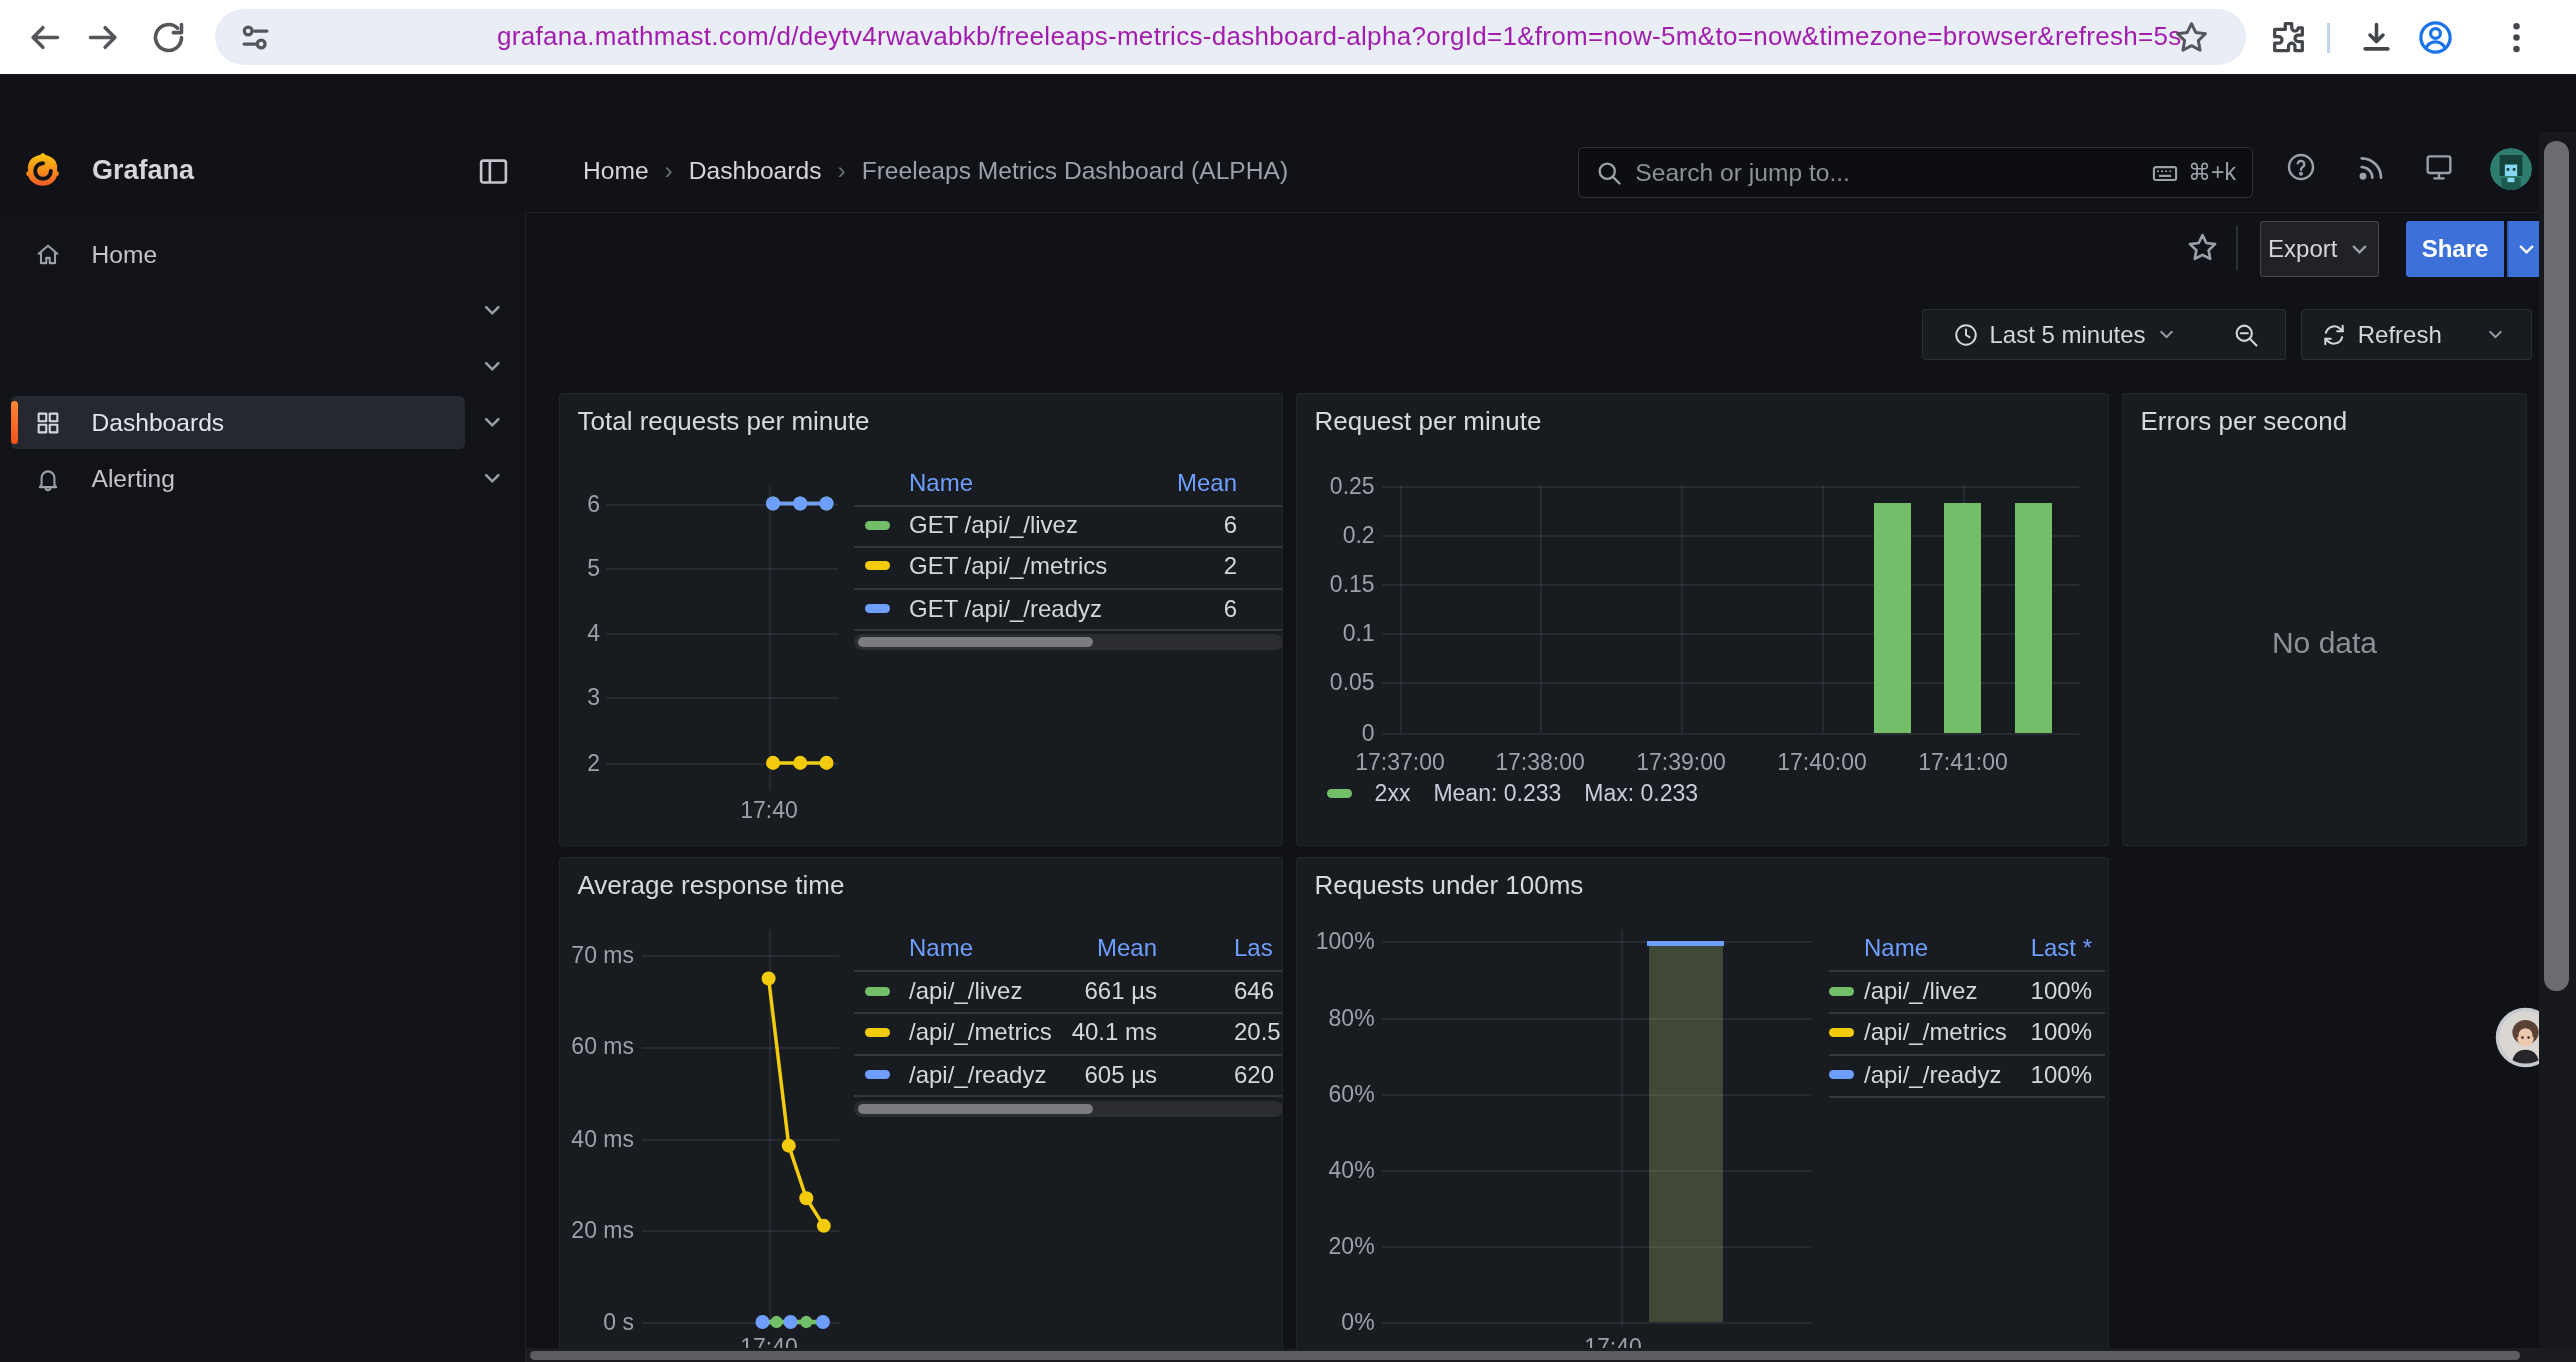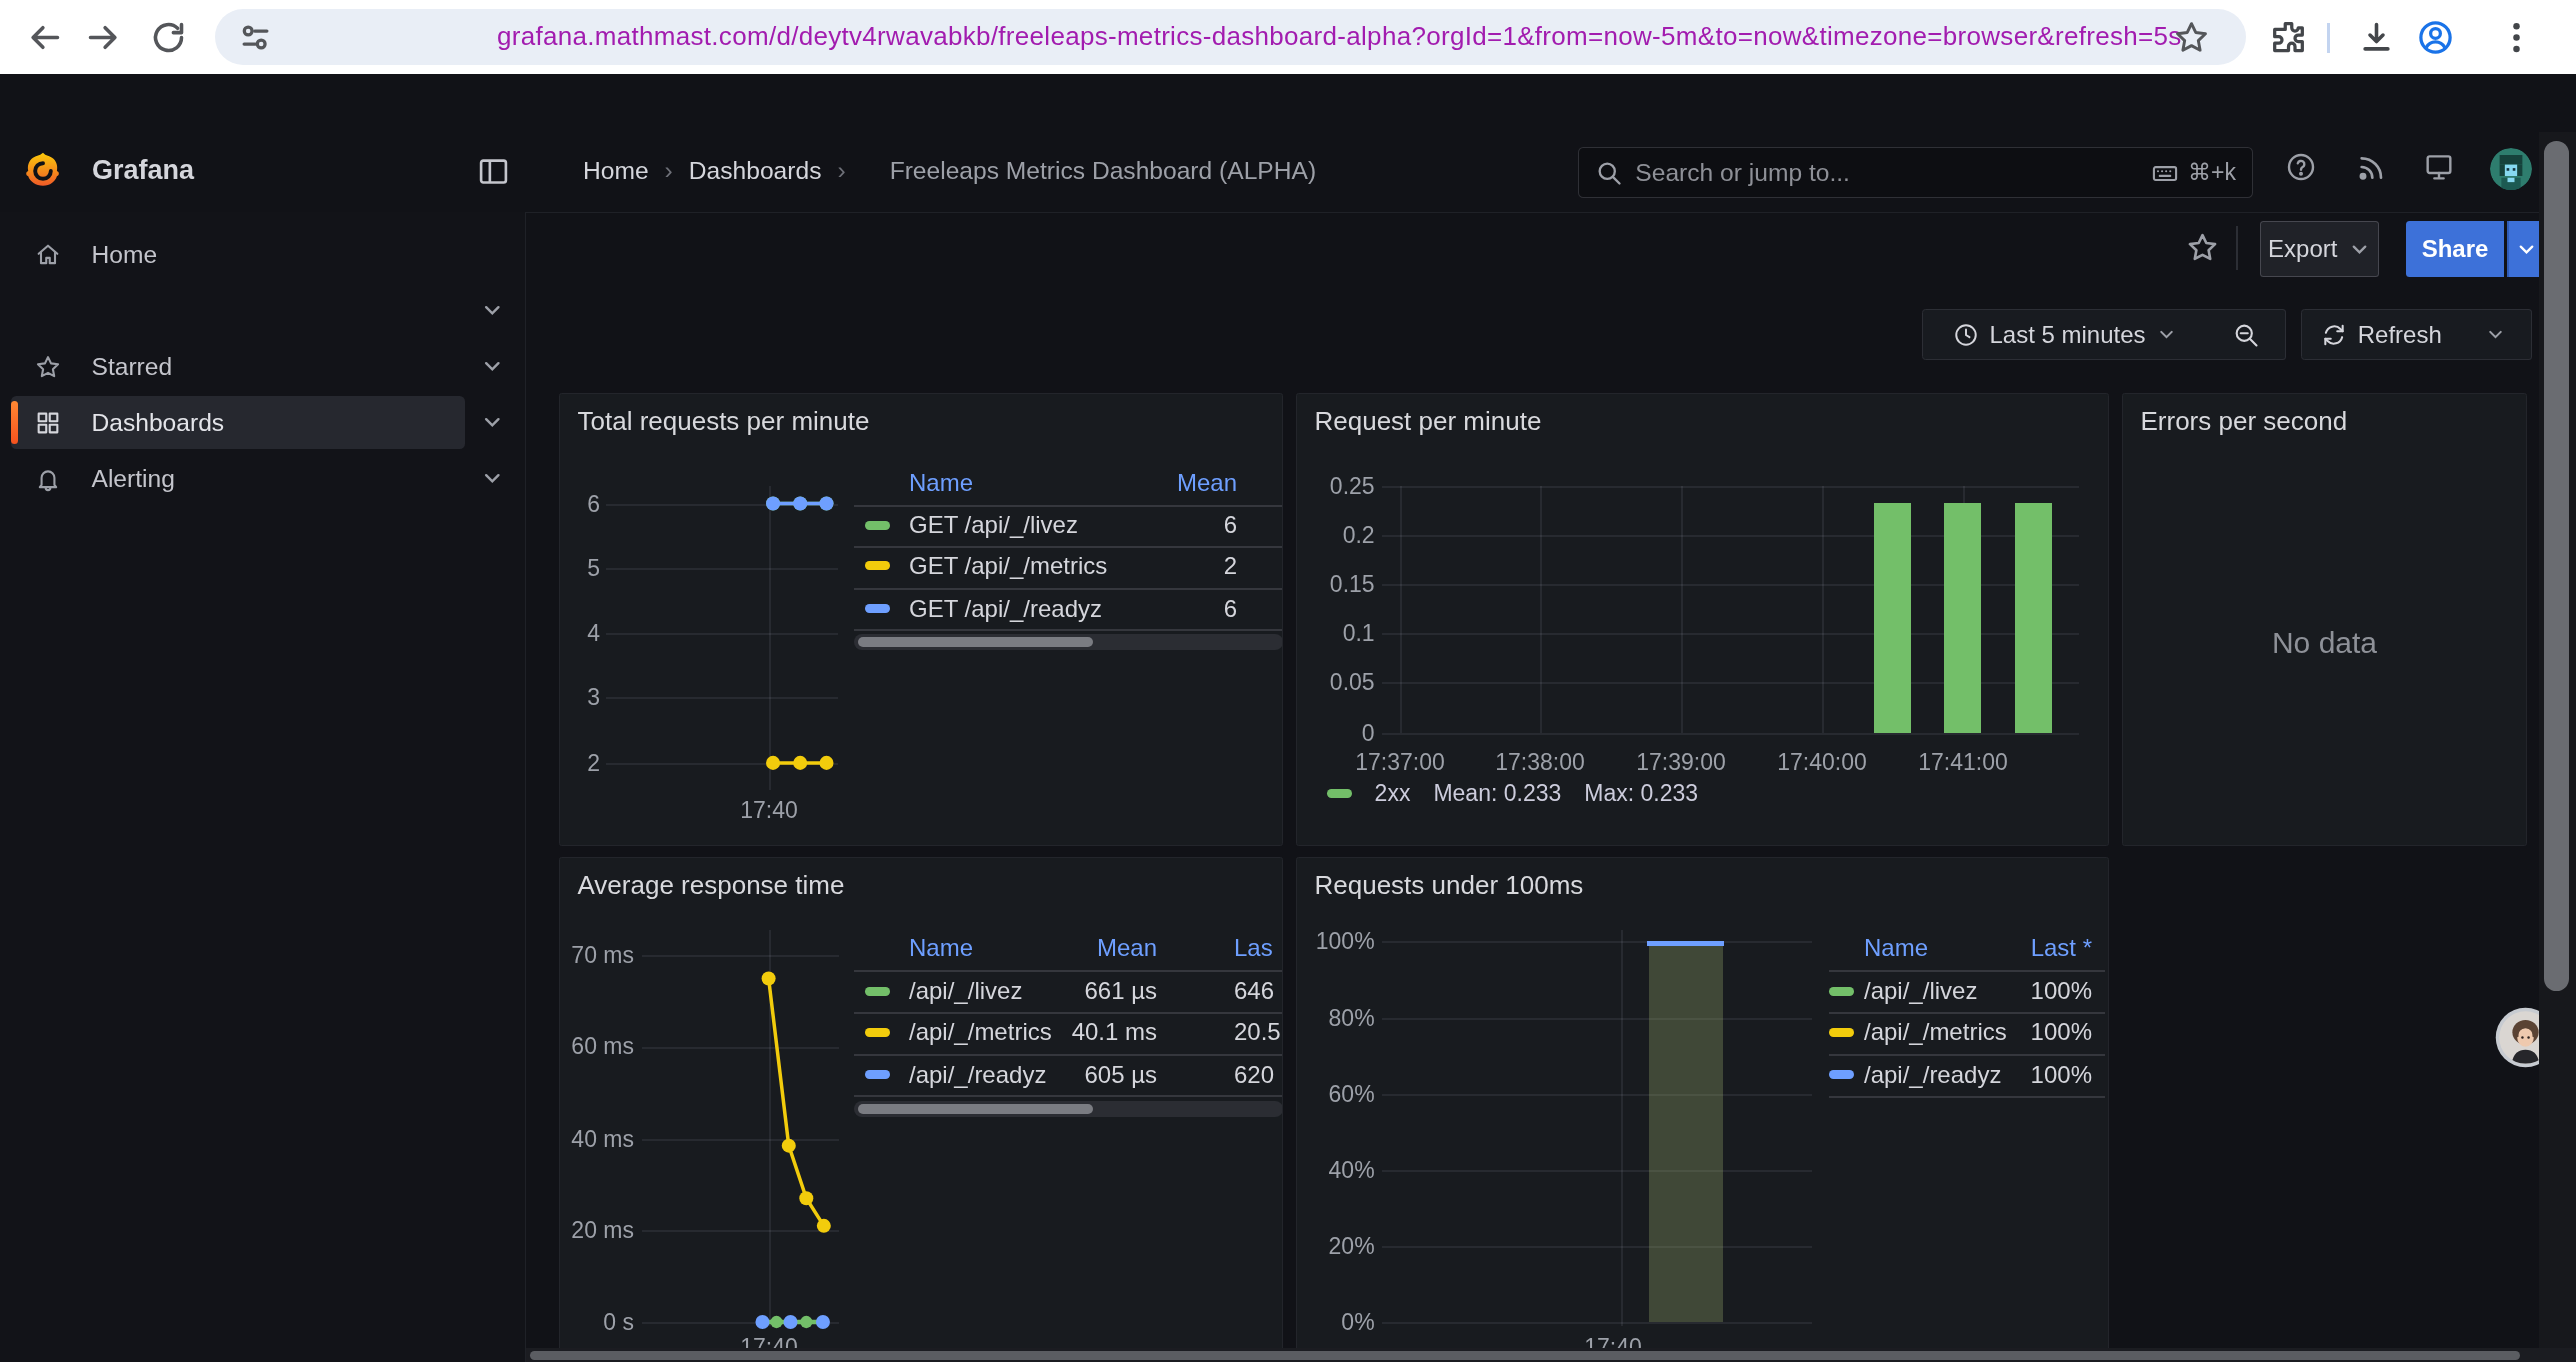--- a/index.html
+++ b/index.html
@@ -17,21 +17,21 @@
             background:#e9eef6;}
   #url-text{position:absolute;left:282px;top:12.3px;font-size:26px;letter-spacing:0.3px;color:#a21caf;white-space:nowrap;}
   .bm-label{font-size:23px;color:#45474a;}
 
   
   #topnav{position:absolute;left:0;top:132px;width:2576px;height:81px;background:#111217;
           border-bottom:1.8px solid #1f2127;}
   #brand-name{position:absolute;left:92px;top:23px;font-size:27px;font-weight:600;color:#d5d6dc;}
   #breadcrumb{position:absolute;left:583px;top:24.6px;display:flex;gap:16px;align-items:center;}
   .crumb{font-size:24.6px;color:#d5d6dc;white-space:nowrap;cursor:pointer;}
-  .crumb.last{color:#9da0a8;margin-left:28px;}
+  .crumb.last{color:#9da0a8;}
   .crumb-sep{font-size:24.6px;color:#6e7078;}
   #search-box{position:absolute;left:1578px;top:15px;width:675px;height:51px;border-radius:5.3px;
               background:#0d0e12;border:1.8px solid rgba(204,204,220,.18);display:flex;align-items:center;padding:0 16px;}
   #search-placeholder{font-size:24.6px;color:#8e9097;margin-left:12.3px;flex:1;}
   #search-kbd{font-size:23px;color:#9da0a8;display:flex;align-items:center;gap:8.8px;}
   .hdr-ic{position:absolute;top:19px;width:32px;height:32px;}
 
   
   #sidebar{position:absolute;left:0;top:212px;width:526px;height:1150px;background:#121318;
            border-right:1.8px solid #1f2127;}
@@ -236,28 +236,20 @@
             <path d="M6 9.5V19h4.5v-4.5h3V19H18V9.5"></path>
           </svg>
         </span>
         <span class="side-label">Home</span>
       </div>
       <span class="side-chev" style="top: 86px; position: absolute;">
         <svg viewBox="0 0 24 24" width="24.6" height="24.6" fill="none" stroke="#9da0a8" stroke-width="2.4" stroke-linecap="round">
           <path d="M6 9l6 6 6-6"></path>
         </svg>
       </span>
-      <div class="side-item" style="top: 128px;">
-        <span class="side-ic">
-          <svg viewBox="0 0 24 24" width="28" height="28" fill="none" stroke="#9da0a8" stroke-width="1.8" stroke-linejoin="round" stroke-linecap="round">
-            <path d="M12 3.5l2.6 5.4 6 .8-4.4 4.2 1.1 5.9-5.3-2.8-5.3 2.8 1.1-5.9L3.4 9.7l6-.8z"></path>
-          </svg>
-        </span>
-        <span class="side-label">Starred</span>
-      </div>
       <span class="side-chev" style="top: 142px; position: absolute;">
         <svg viewBox="0 0 24 24" width="24.6" height="24.6" fill="none" stroke="#9da0a8" stroke-width="2.4" stroke-linecap="round">
           <path d="M6 9l6 6 6-6"></path>
         </svg>
       </span>
       <div class="side-item active" style="top: 184px;">
         <div class="side-accent"></div>
         <span class="side-ic">
           <svg viewBox="0 0 24 24" width="28" height="28" fill="none" stroke="#d5d6dc" stroke-width="1.8" stroke-linejoin="round" stroke-linecap="round">
             <rect x="4" y="4" width="6.5" height="6.5"></rect>

